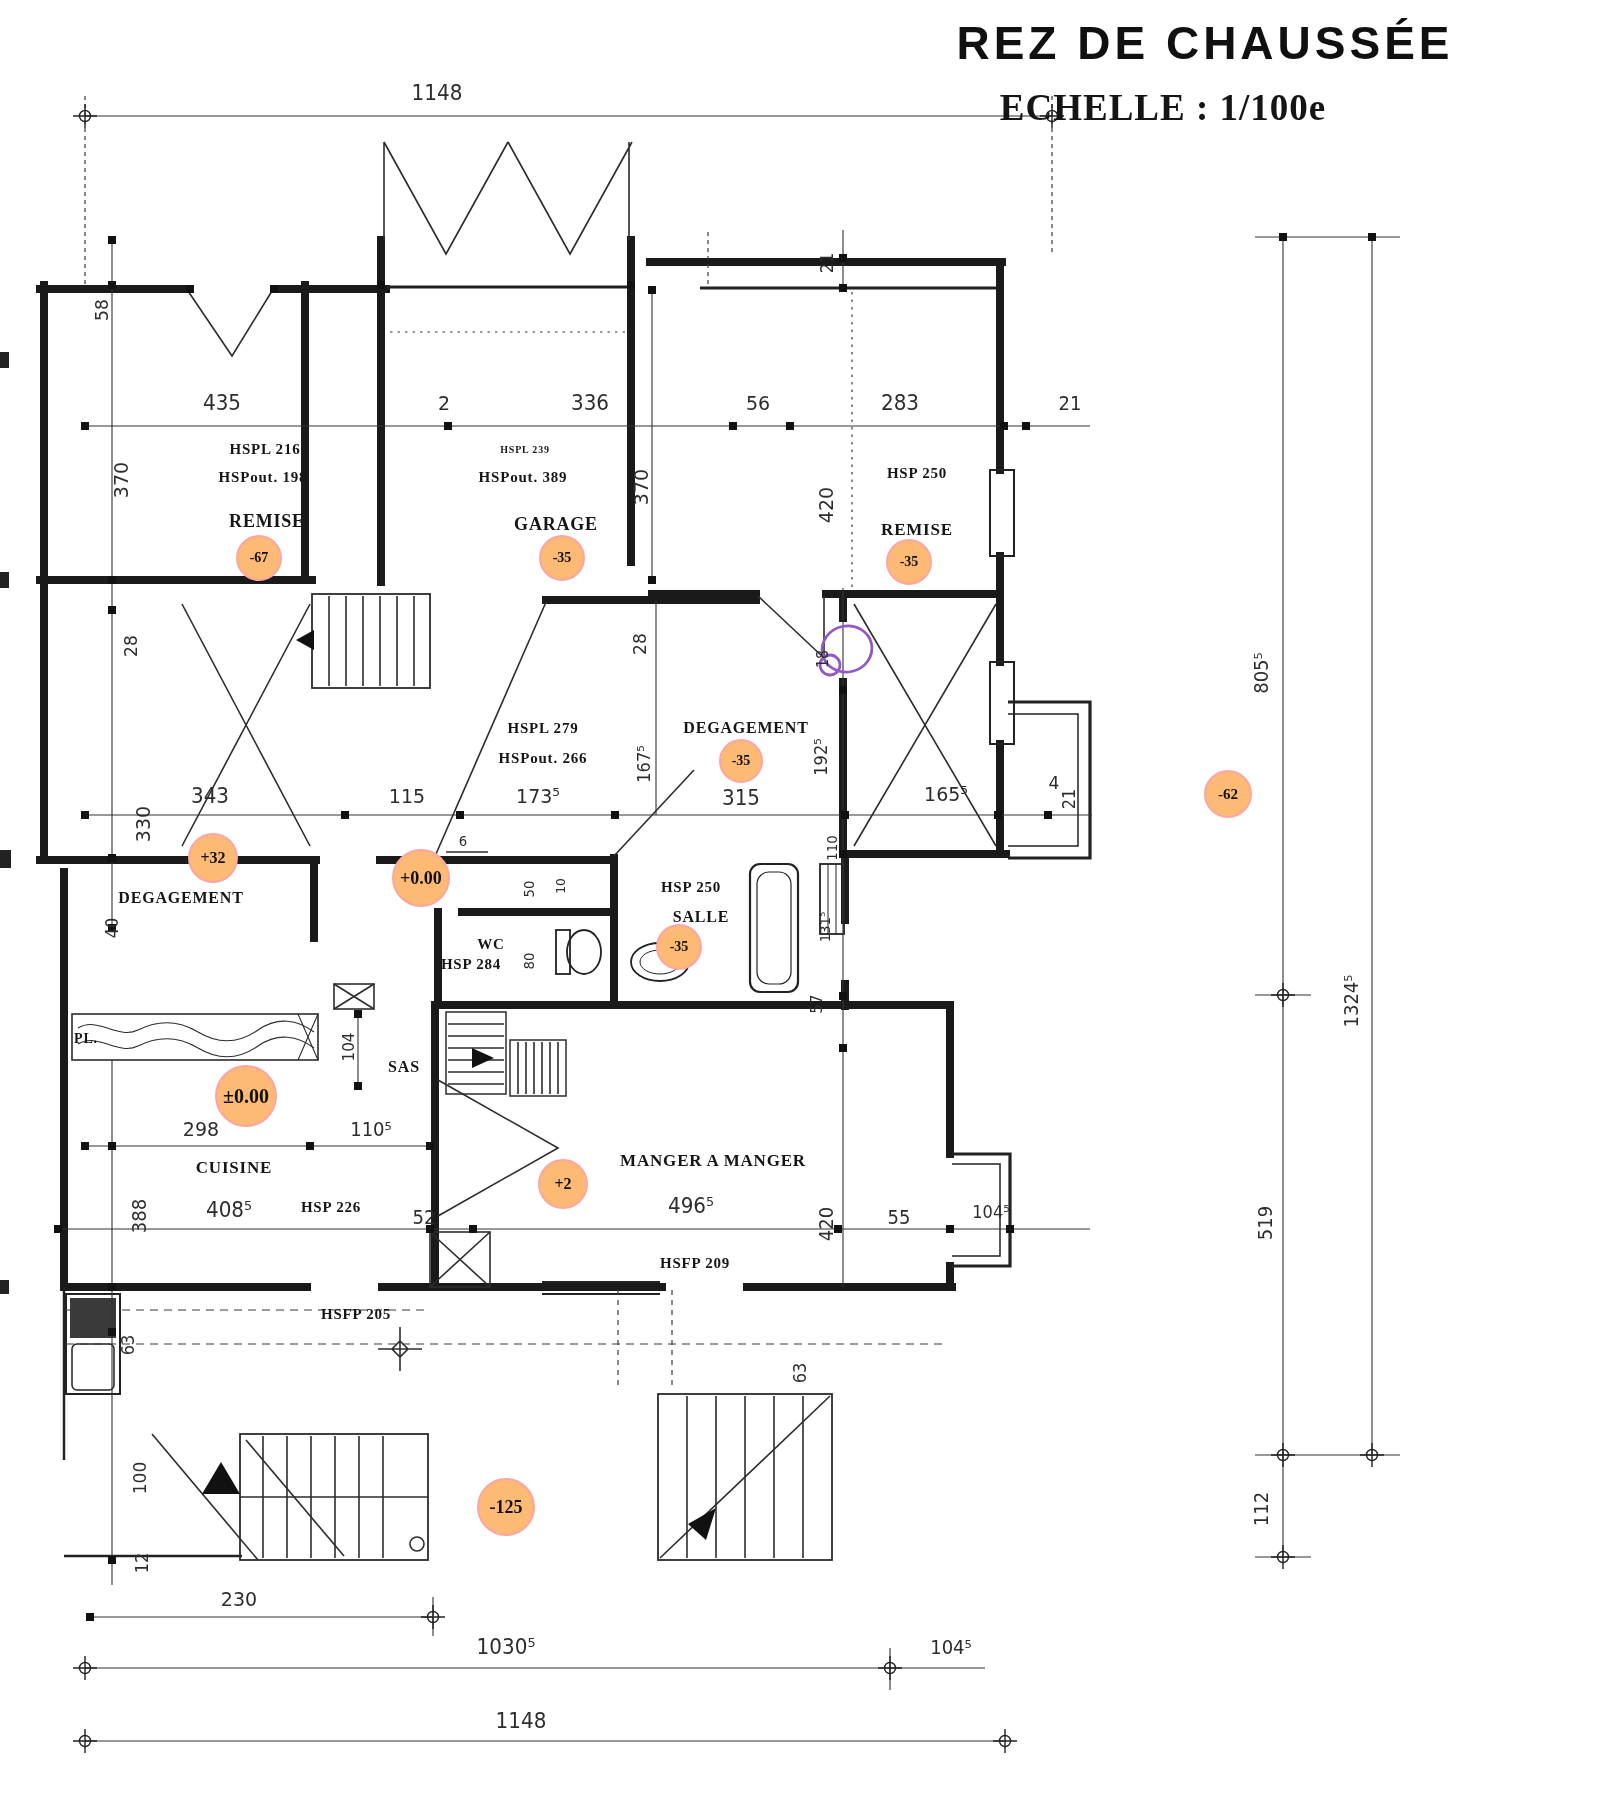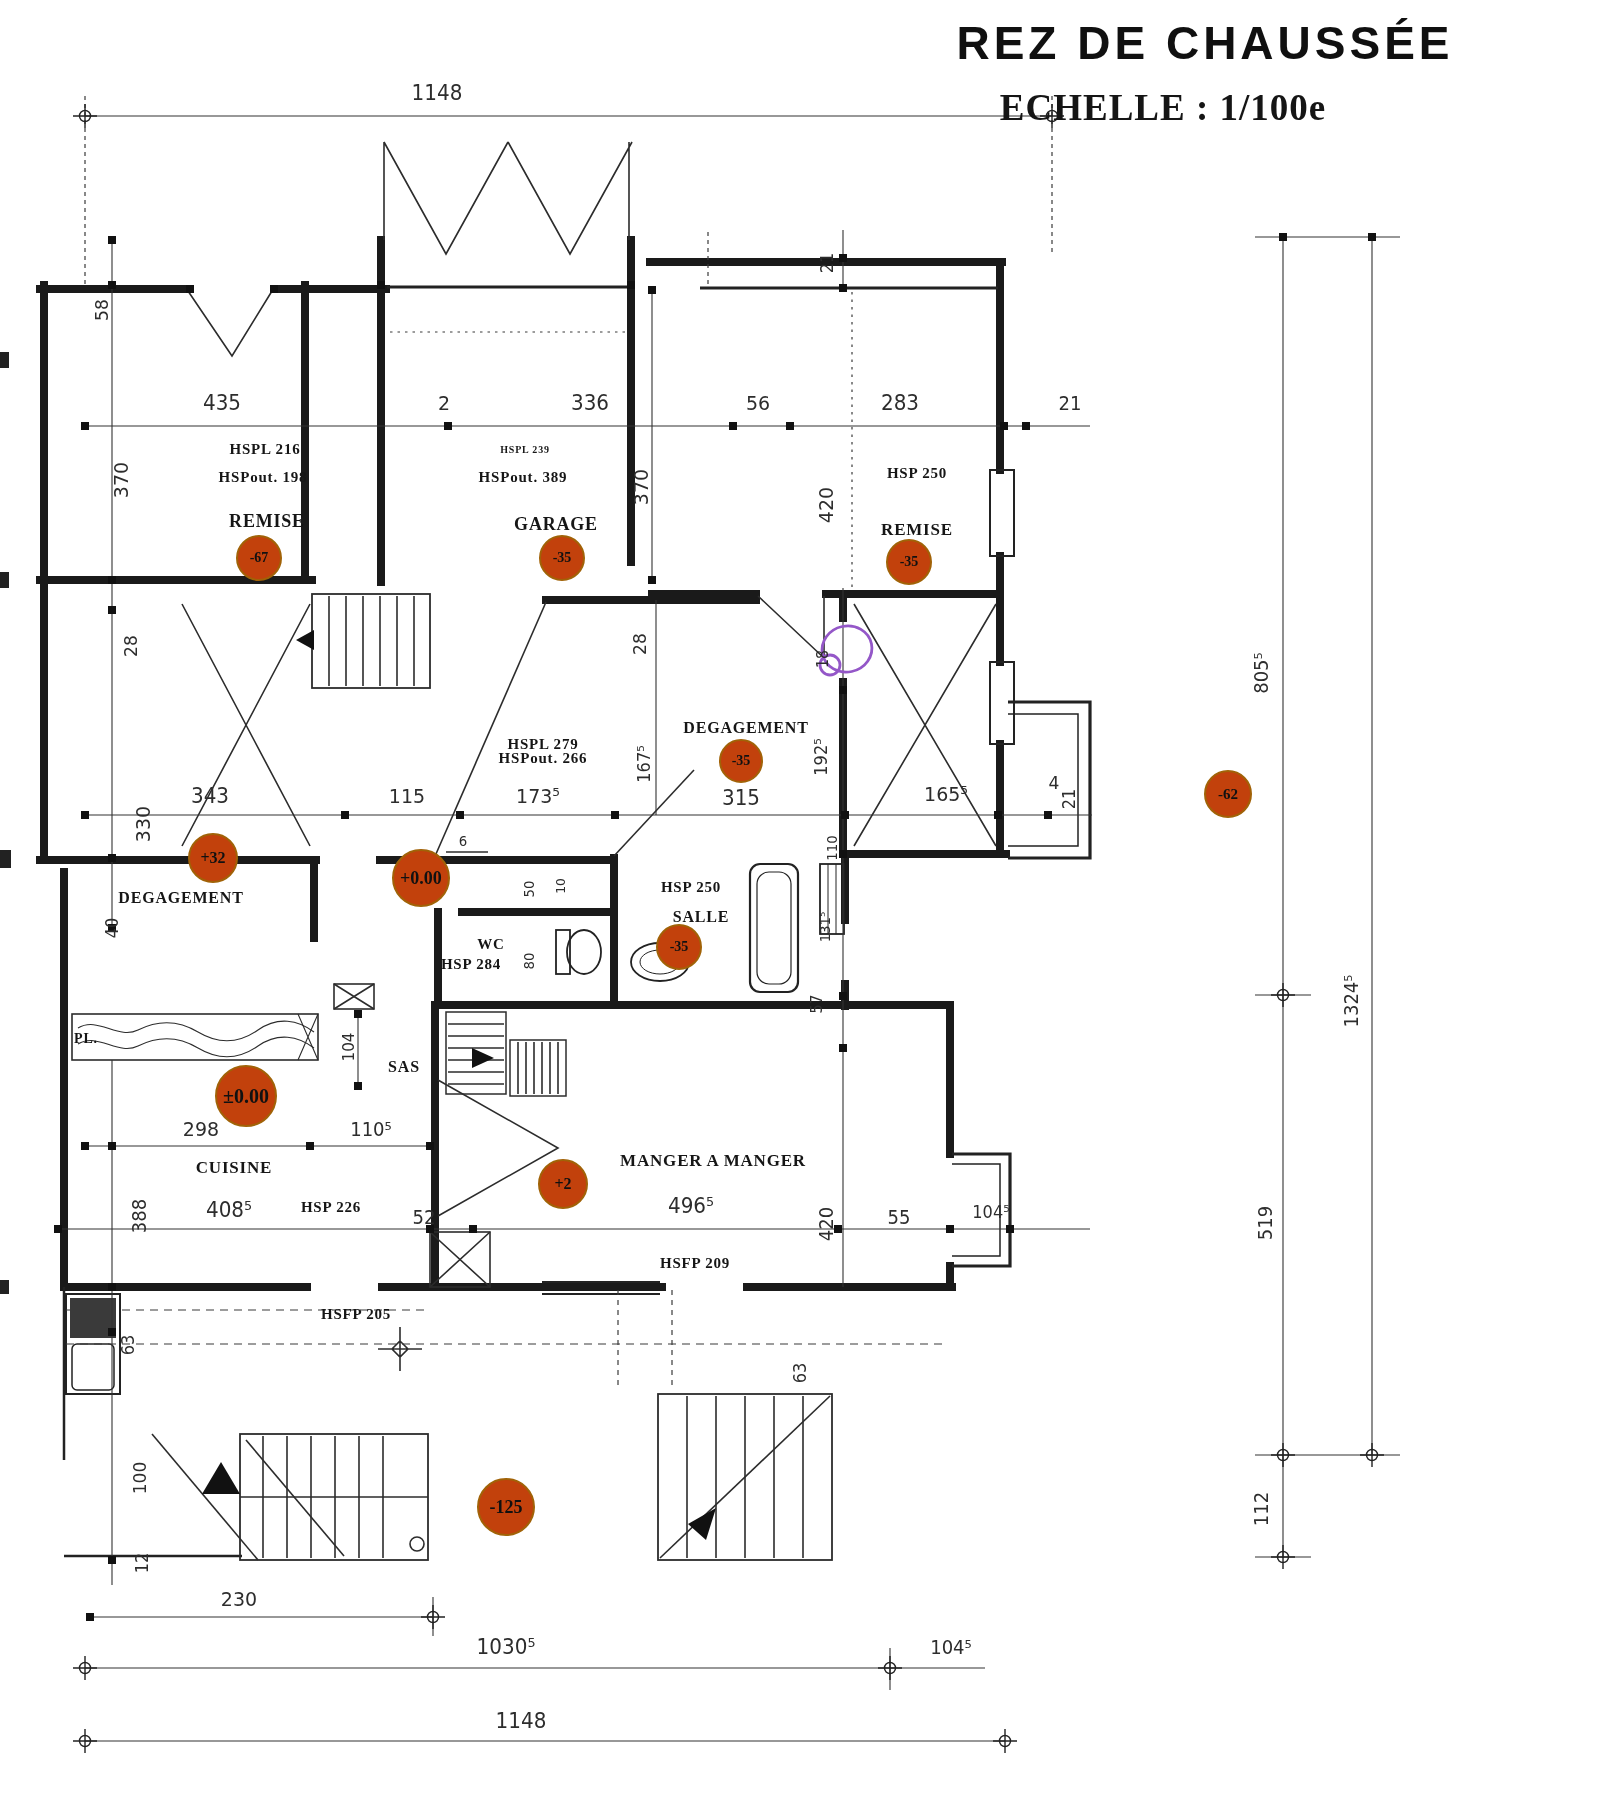--- a/index.html
+++ b/index.html
@@ -7,21 +7,21 @@
         font-family:"DejaVu Sans",sans-serif;}
   #drawing{position:absolute;left:0;top:0;width:1600px;height:1819px;}
   #labels{position:absolute;left:0;top:0;width:1600px;height:1819px;pointer-events:none;}
   .lbl{position:absolute;white-space:nowrap;color:var(--dim,#2d2d2d);
        font-family:"DejaVu Sans",sans-serif;font-weight:500;
        transform:translate(-50%,-50%) scaleX(.95);}
   .lbl.rot{transform:translate(-50%,-50%) rotate(-90deg) scaleX(.95);}
   .room{position:absolute;white-space:nowrap;color:#161616;
         font-family:"Liberation Serif",serif;font-weight:bold;letter-spacing:.8px;
         transform:translate(-50%,-50%);}
-  .level{position:absolute;border:2px solid #a16207;border-radius:50%;background:#c2410c;
+  .level{position:absolute;border:2px solid #fca5a5;border-radius:50%;background:#fdba74;
          display:flex;align-items:center;justify-content:center;
          font-family:"Liberation Serif",serif;font-weight:bold;color:#111;
          transform:translate(-50%,-50%);}
   #title-main{position:absolute;left:1205px;top:43px;transform:translate(-50%,-50%);
         font-family:"Liberation Sans",sans-serif;font-weight:600;font-size:46px;
         letter-spacing:4px;color:#101010;white-space:nowrap;}
   #title-scale{position:absolute;left:1163px;top:107px;transform:translate(-50%,-50%);
         font-family:"Liberation Serif",serif;font-weight:bold;font-size:37px;
         letter-spacing:1px;color:#151515;white-space:nowrap;}
 </style>
@@ -334,21 +334,21 @@
       <div class="lbl rot" style="font-size: 19px; left: 1265px; top: 1223px;">519</div>
       <div class="lbl rot" style="font-size: 19px; left: 1261px; top: 1509px;">112</div>
       <div class="room" style="font-size: 15px; left: 265px; top: 449px;">HSPL   216</div>
       <div class="room" style="font-size: 15px; left: 263px; top: 477px;">HSPout. 198</div>
       <div class="room" style="font-size: 18px; left: 267px; top: 521px;">REMISE</div>
       <div class="room" style="font-size: 10px; left: 525px; top: 449px;">HSPL   239</div>
       <div class="room" style="font-size: 15px; left: 523px; top: 477px;">HSPout. 389</div>
       <div class="room" style="font-size: 18px; left: 556px; top: 524px;">GARAGE</div>
       <div class="room" style="font-size: 15px; left: 917px; top: 473px;">HSP 250</div>
       <div class="room" style="font-size: 17px; left: 917px; top: 530px;">REMISE</div>
-      <div class="room" style="font-size: 15px; left: 543px; top: 728px; margin-top: 16px;">HSPL   279</div>
+      <div class="room" style="font-size: 15px; left: 543px; top: 728px;">HSPL   279</div>
       <div class="room" style="font-size: 15px; left: 543px; top: 758px;">HSPout. 266</div>
       <div class="room" style="font-size: 16px; left: 746px; top: 728px;">DEGAGEMENT</div>
       <div class="room" style="font-size: 16px; left: 181px; top: 898px;">DEGAGEMENT</div>
       <div class="room" style="font-size: 15px; left: 691px; top: 887px;">HSP 250</div>
       <div class="room" style="font-size: 16px; left: 701px; top: 917px;">SALLE</div>
       <div class="room" style="font-size: 15px; left: 491px; top: 944px;">WC</div>
       <div class="room" style="font-size: 15px; left: 471px; top: 964px;">HSP 284</div>
       <div class="room" style="font-size: 16px; left: 404px; top: 1067px;">SAS</div>
       <div class="room" style="font-size: 14px; left: 86px; top: 1039px;">PL.</div>
       <div class="room" style="font-size: 17px; left: 234px; top: 1168px;">CUISINE</div>

